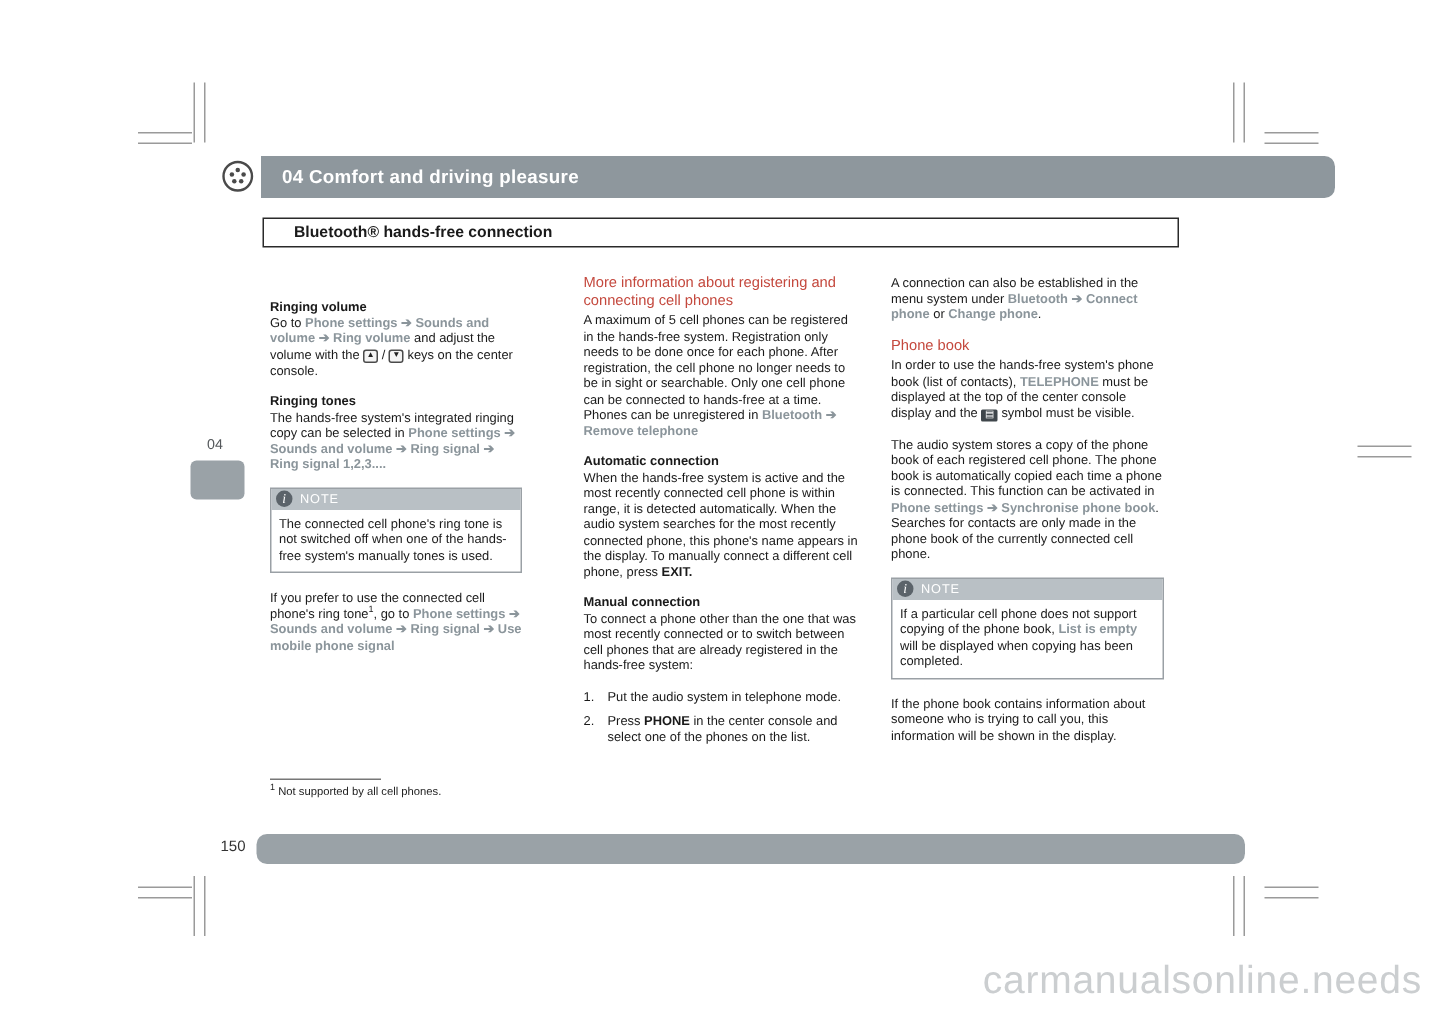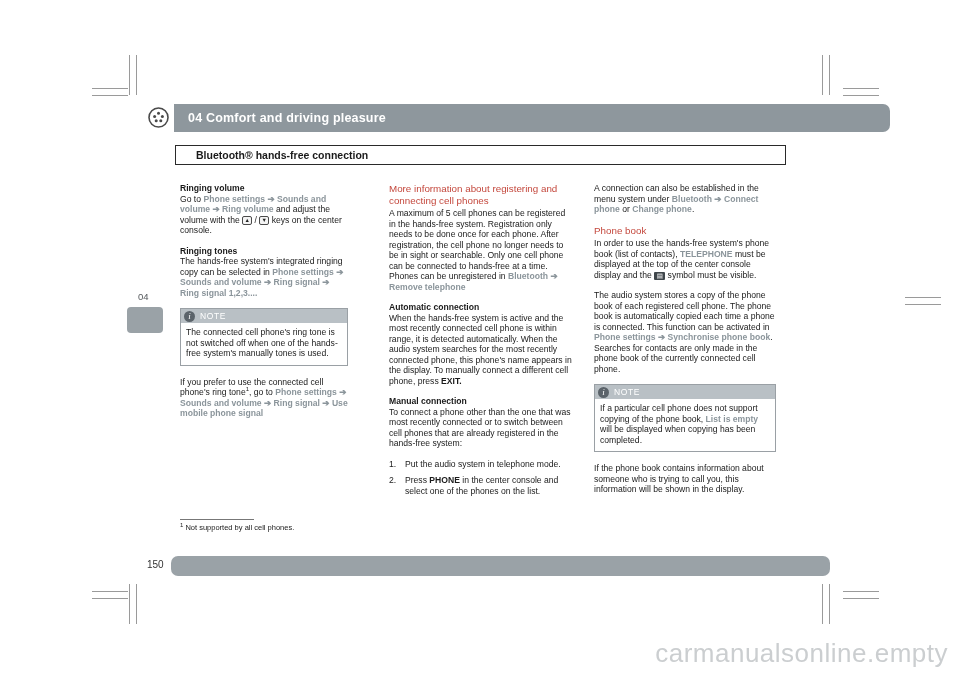--- a/index.html
+++ b/index.html
@@ -21,21 +21,21 @@
   }
   .header-title { color:#fff; font-weight:bold; font-size:12.5px; letter-spacing:0.2px; }
 
   .section-box {
     position:absolute; left:175px; top:145px; width:611px; height:20px;
     border:1px solid #2a2a2a; display:flex; align-items:center; padding-left:20px; background:#fff;
   }
   .section-title { font-weight:bold; font-size:10.5px; }
 
   .col { position:absolute; top:183px; font-size:8.6px; line-height:10.5px; }
-  #col1 { left:180px; width:168px; }
+  #col1 { left:180px; width:168px;margin-top:16px; }
   #col2 { left:389px; width:183px; }
   #col3 { left:594px; width:182px; }
 
   .para { margin:0 0 10px 0; }
   .sub  { font-weight:bold; }
   .redhead { color:#C4483D; font-weight:normal; font-size:9.8px; line-height:11.5px; margin:0 0 2px 0; }
 
   .run-n {}
   .run-b { font-weight:bold; }
   .run-m { color:#8B959B; font-weight:bold; }
@@ -181,15 +181,15 @@
     <div class="rule"></div>
     <div><span class="run-sup">1</span><span class="run-n">  Not supported by all cell phones.</span></div>
   </div>
 
   <div class="chapter-num">04</div>
   <div class="chapter-tab"></div>
 
   <span class="page-num">150</span>
   <div class="footer-bar"></div>
 
-  <div class="watermark">carmanualsonline.empty</div>
+  <div class="watermark">carmanualsonline.needs</div>
 
 </div>
 
 </body></html>

